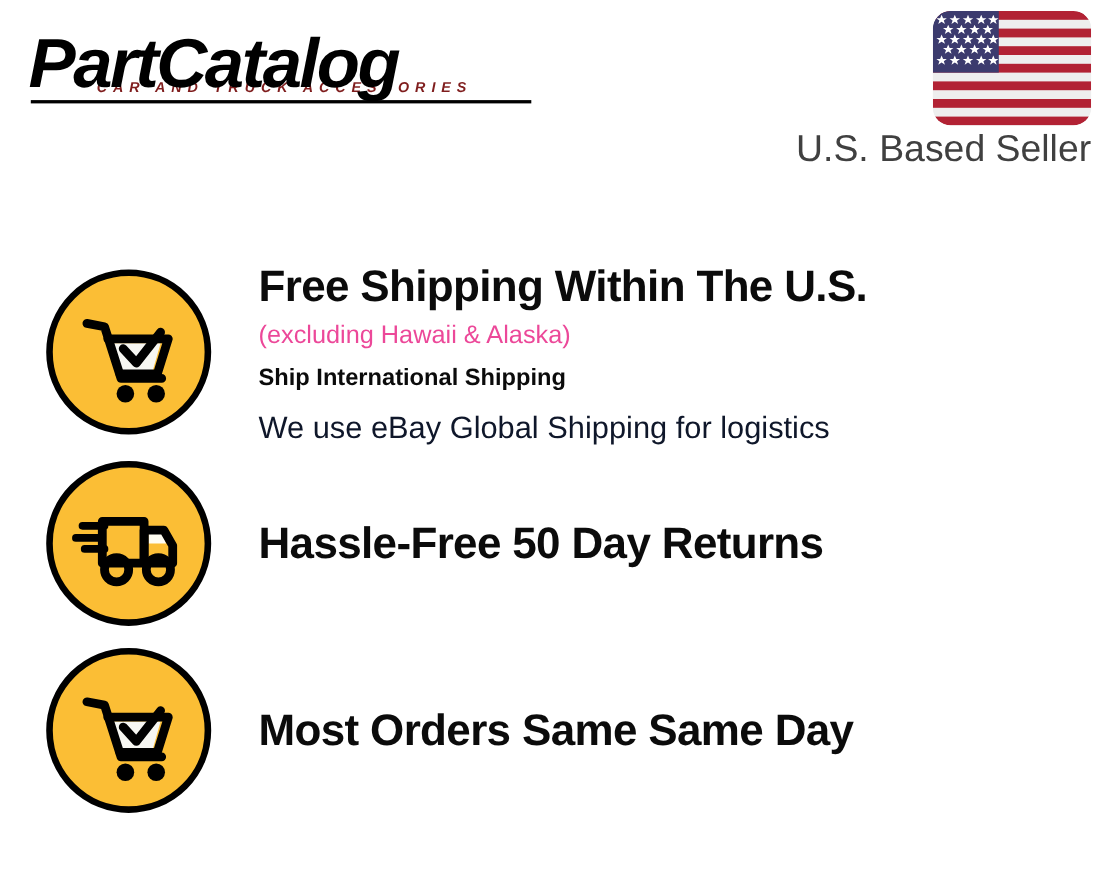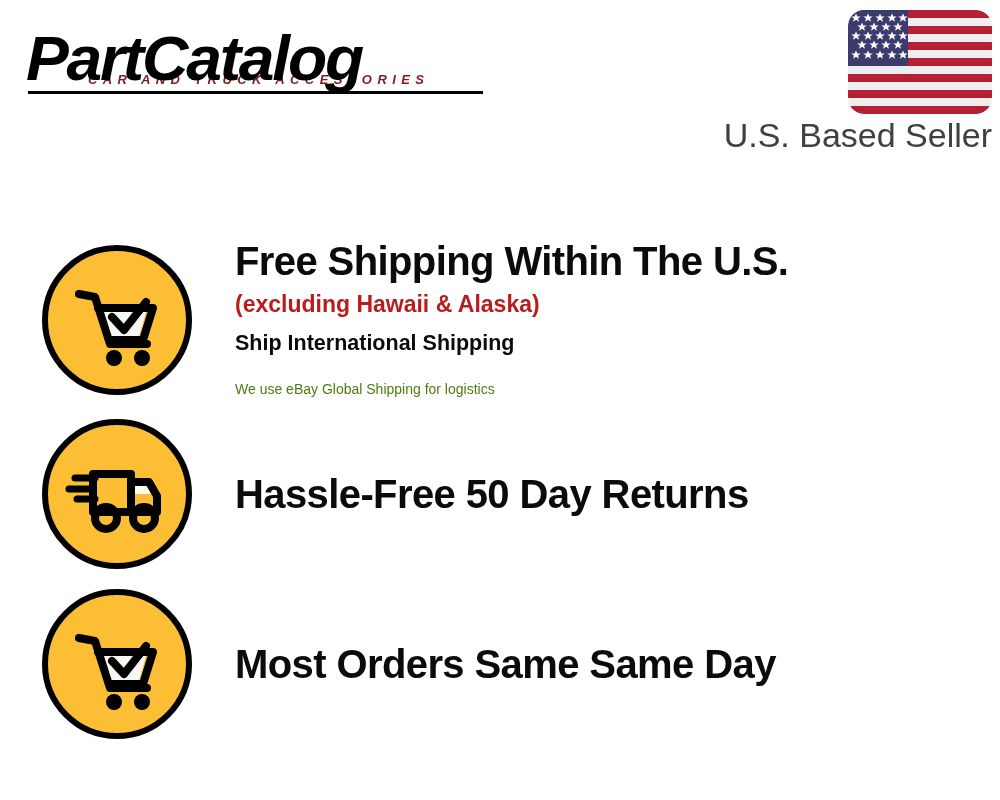--- a/index.html
+++ b/index.html
@@ -139,42 +139,42 @@
     font-family: "Liberation Sans", "DejaVu Sans", sans-serif;
     font-weight: 700;
     font-size: 40px;
     line-height: 48px;
     letter-spacing: -0.6px;
     color: #0b0b0b;
     white-space: nowrap;
   }
   .feature-sub {
     font-family: "Liberation Sans", "DejaVu Sans", sans-serif;
-    font-weight: 700;
+    font-weight: 400;
     font-size: 23px;
     line-height: 32px;
-    color: #b91c1c;
+    color: #ec4899;
     margin-top: 3px;
     white-space: nowrap;
   }
   .feature-sub2-strong {
     font-family: "Liberation Sans", "DejaVu Sans", sans-serif;
     font-weight: 700;
     font-size: 21.5px;
     line-height: 30px;
     color: #0b0b0b;
     margin-top: 8px;
     white-space: nowrap;
   }
   .feature-sub2 {
     font-family: "Liberation Sans", "DejaVu Sans", sans-serif;
     font-weight: 400;
-    font-size: 14px;
+    font-size: 28px;
     line-height: 30px;
-    color: #4d7c0f;
+    color: #0f172a;
     margin-top: 16px;
     white-space: nowrap;
   }
 </style>
 </head>
 <body>
 
 <div class="page">
 
   <div class="header">

